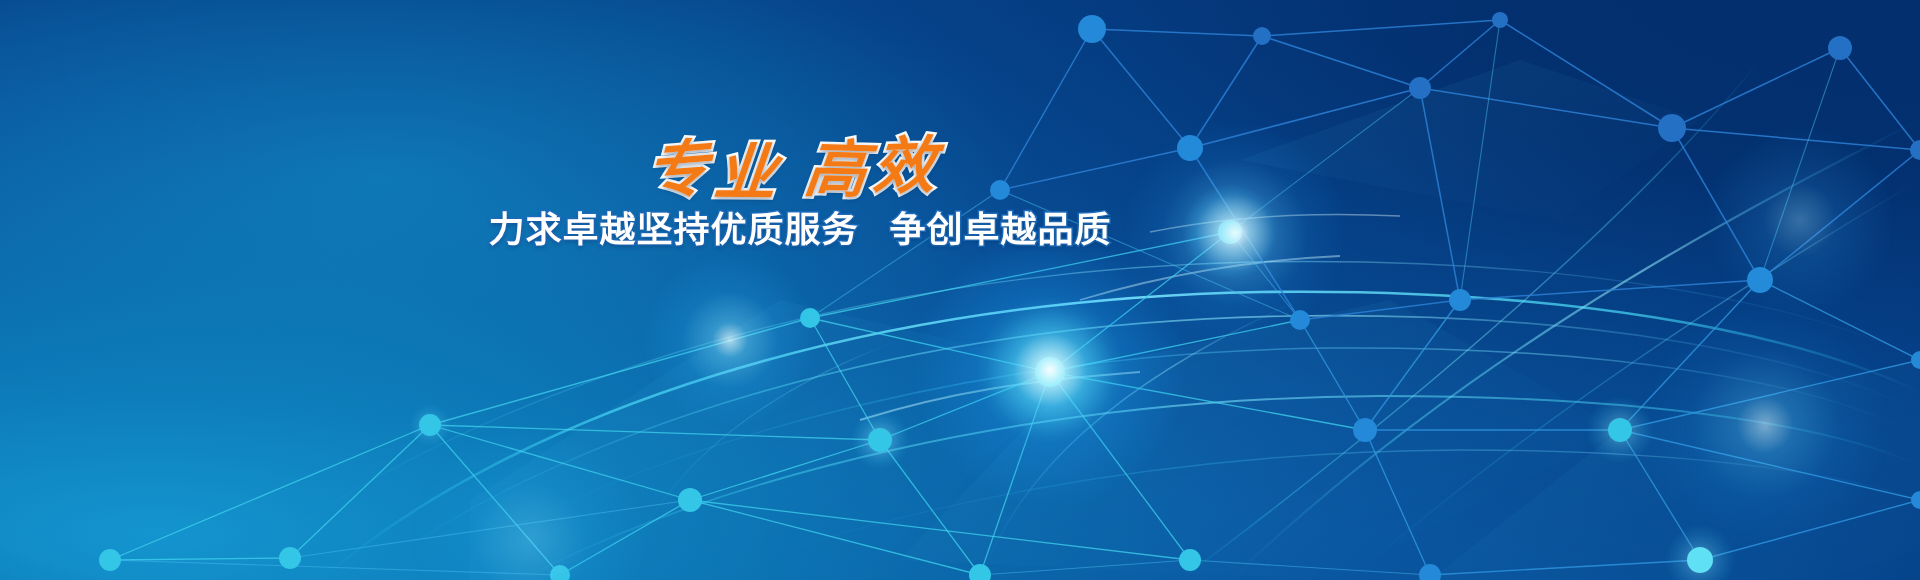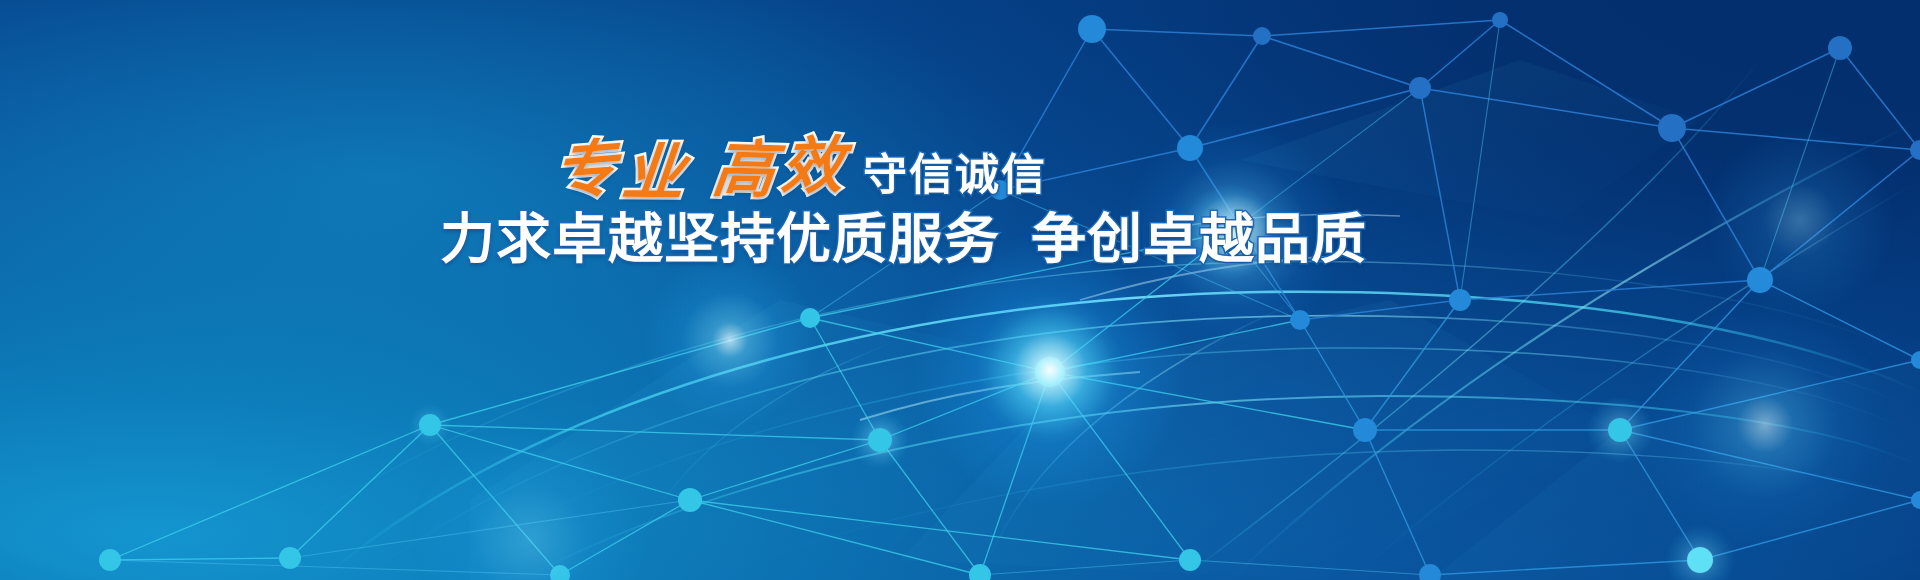--- a/index.html
+++ b/index.html
@@ -98,21 +98,21 @@
     paint-order:stroke fill;
     text-shadow:0 2px 4px rgba(3,40,88,.40);
   }
   .sub1{font-size:44px;letter-spacing:2px;}
 
   .line2{
     margin-top:12px;
     white-space:nowrap;
     line-height:1;
   }
-  .sub2{font-size:55px;letter-spacing:1px;}
+  .sub2{font-size:36px;letter-spacing:1px;}
   .gap{display:inline-block;width:22px;}
 </style>
 </head>
 <body>
 
 <div id="banner">
 
   <div class="bg-base"></div>
   <div class="bg-dark-tr"></div>
   <div class="bg-teal-ml"></div>
@@ -311,21 +311,20 @@
   <div class="glow glow-d"></div>
   <div class="glow glow-e"></div>
   <div class="glow glow-f"></div>
 
   <div class="bg-vignette"></div>
 
   <div id="headline">
 
     <div class="line1">
       <span class="brush"><span class="ch">专</span><span class="ch">业</span><span class="gap"></span><span class="ch">高</span><span class="ch">效</span></span>
-      <span class="whitebold sub1">守信诚信</span>
     </div>
 
     <div class="line2">
       <span class="whitebold sub2">力求卓越坚持优质服务</span>
       <span class="gap"></span>
       <span class="whitebold sub2">争创卓越品质</span>
     </div>
 
   </div>
 </div>

